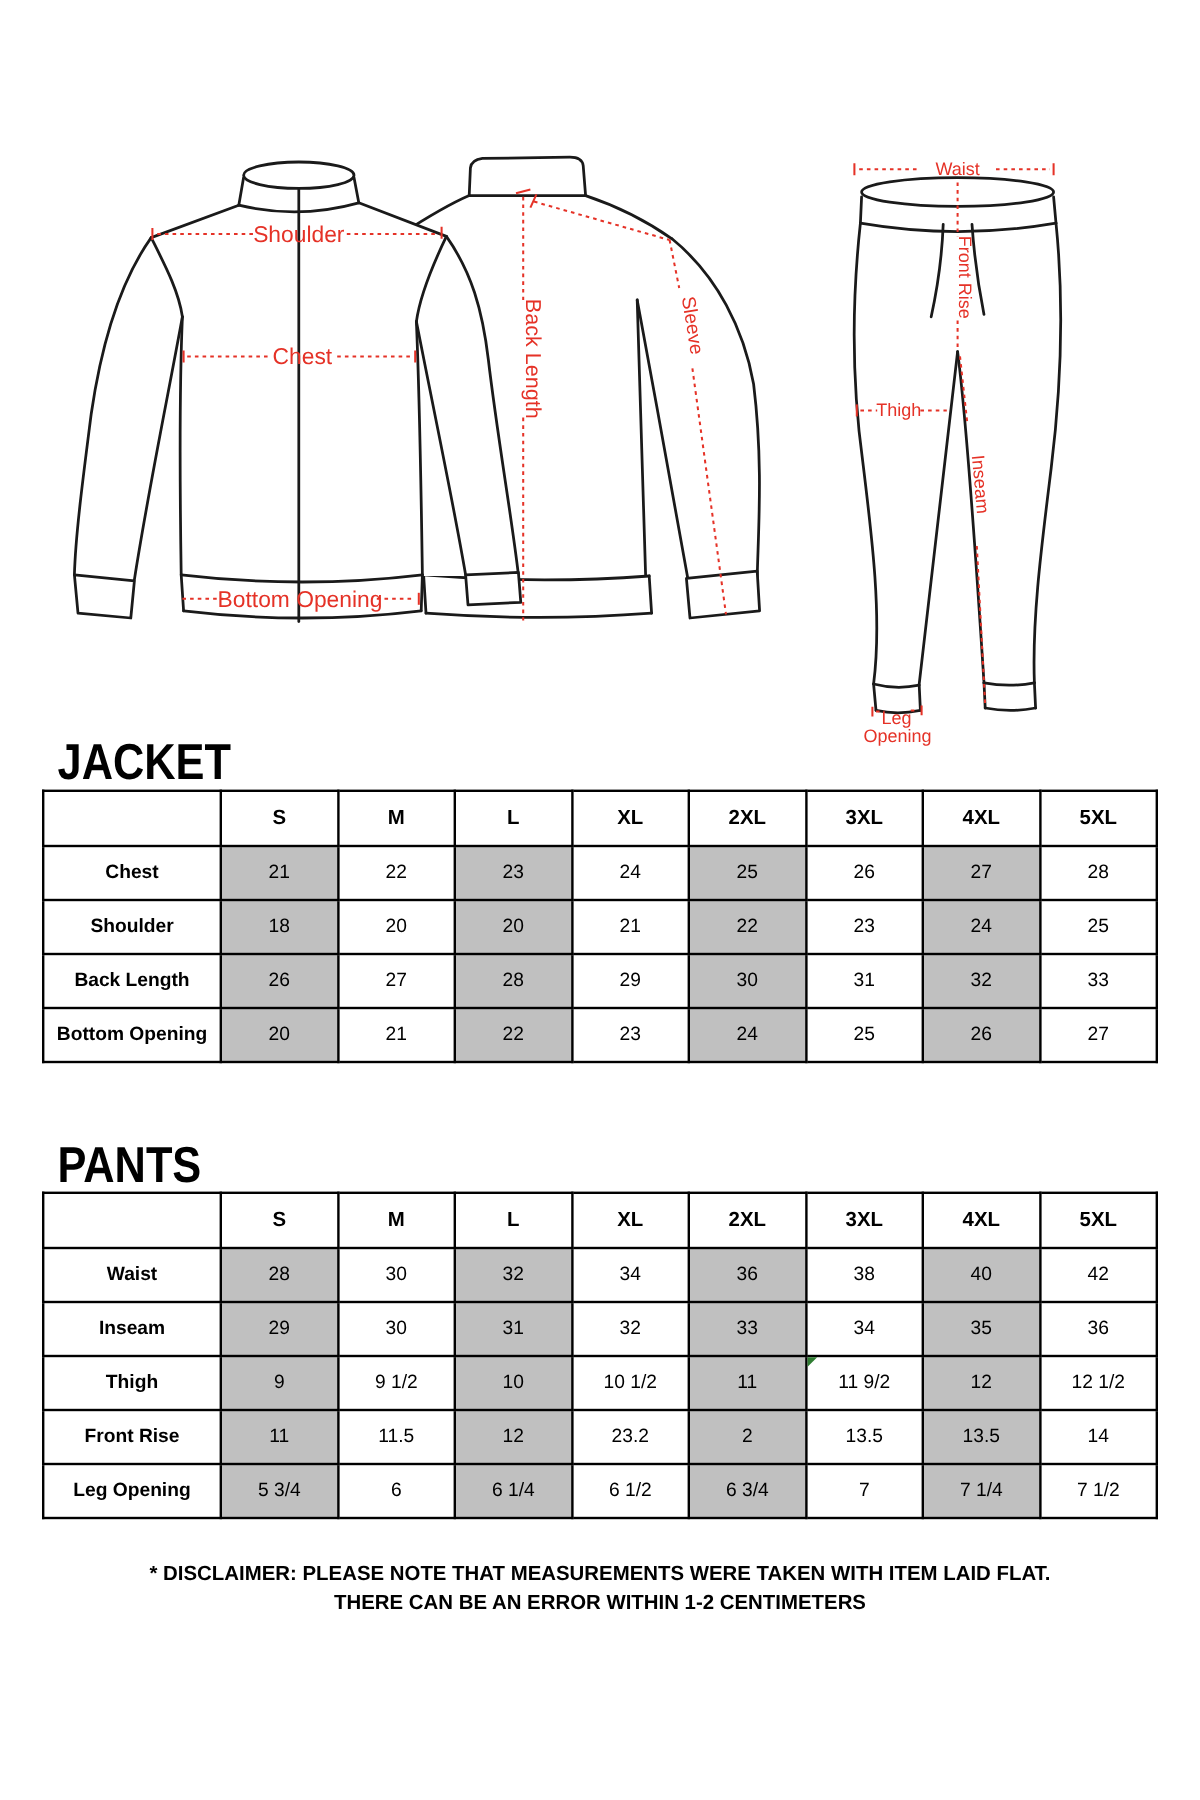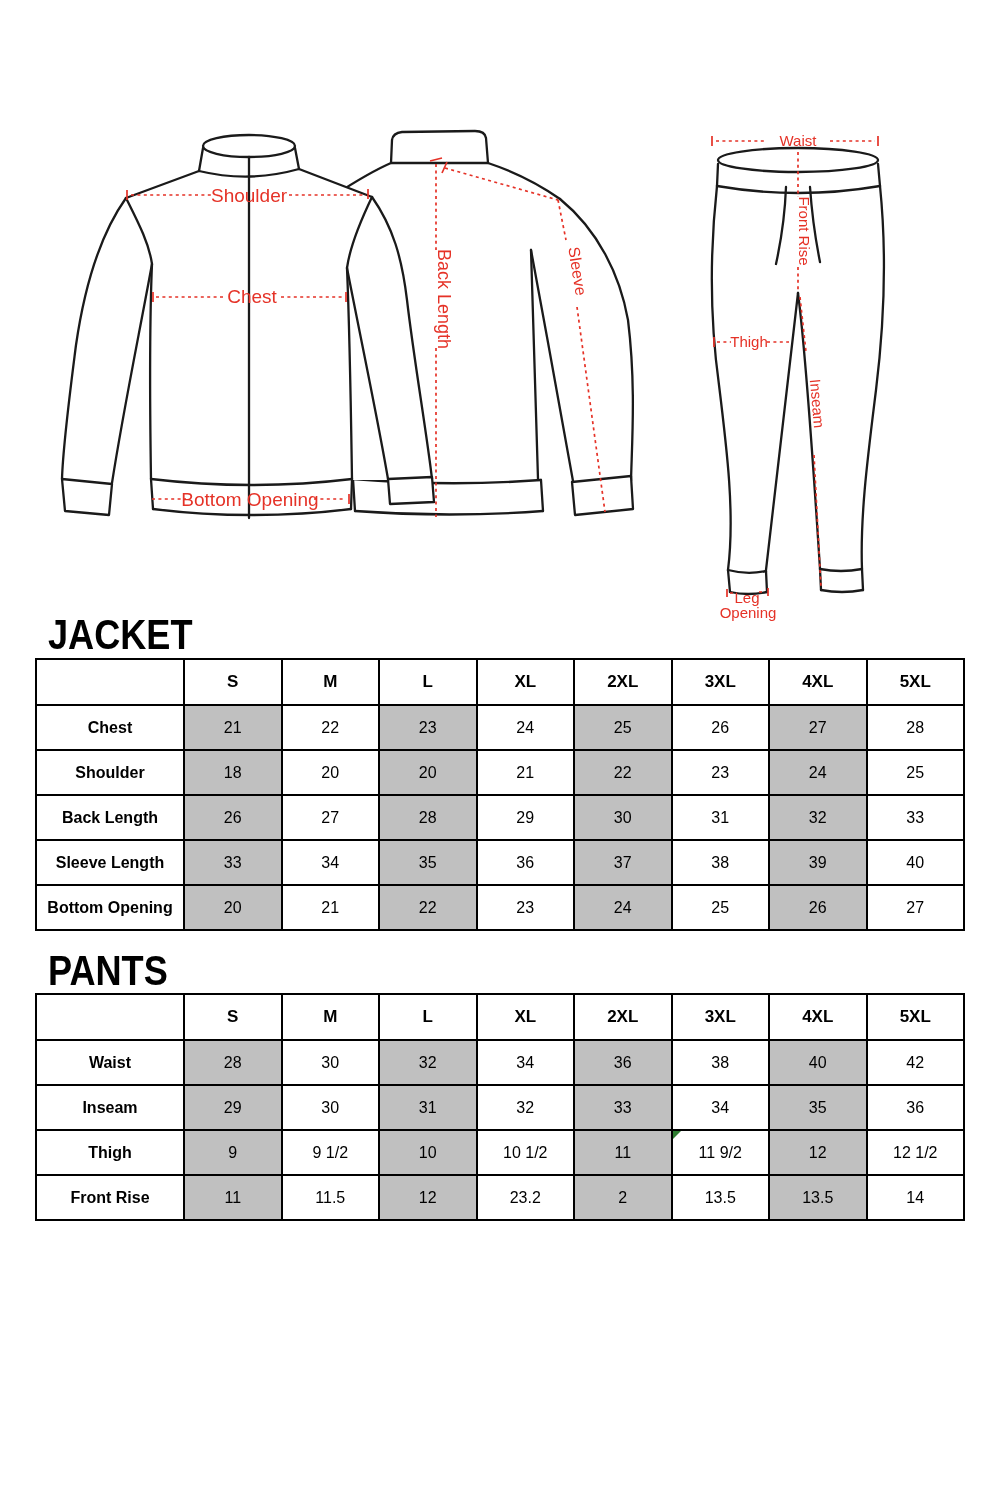--- a/index.html
+++ b/index.html
@@ -197,31 +197,20 @@
         <td class="sh">26</td>
         <td>27</td>
         <td class="sh">28</td>
         <td>29</td>
         <td class="sh">30</td>
         <td>31</td>
         <td class="sh">32</td>
         <td>33</td>
       </tr>
       <tr>
-        <td class="rl">Sleeve Length</td>
-        <td class="sh">33</td>
-        <td>34</td>
-        <td class="sh">35</td>
-        <td>36</td>
-        <td class="sh">37</td>
-        <td>38</td>
-        <td class="sh">39</td>
-        <td>40</td>
-      </tr>
-      <tr>
         <td class="rl">Bottom Opening</td>
         <td class="sh">20</td>
         <td>21</td>
         <td class="sh">22</td>
         <td>23</td>
         <td class="sh">24</td>
         <td>25</td>
         <td class="sh">26</td>
         <td>27</td>
       </tr>
@@ -294,19 +283,32 @@
         <td class="rl">Front Rise</td>
         <td class="sh">11</td>
         <td>11.5</td>
         <td class="sh">12</td>
         <td>23.2</td>
         <td class="sh">2</td>
         <td>13.5</td>
         <td class="sh">13.5</td>
         <td>14</td>
       </tr>
+      <tr>
+        <td class="rl">Leg Opening</td>
+        <td class="sh">5 3/4</td>
+        <td>6</td>
+        <td class="sh">6 1/4</td>
+        <td>6 1/2</td>
+        <td class="sh">6 3/4</td>
+        <td>7</td>
+        <td class="sh">7 1/4</td>
+        <td>7 1/2</td>
+      </tr>
     </tbody>
   </table>
 
   <div class="disclaimer">
+    <div>* DISCLAIMER: PLEASE NOTE THAT MEASUREMENTS WERE TAKEN WITH ITEM LAID FLAT.</div>
+    <div>THERE CAN BE AN ERROR WITHIN 1-2 CENTIMETERS</div>
   </div>
 
 </div>
 
 </body></html>

